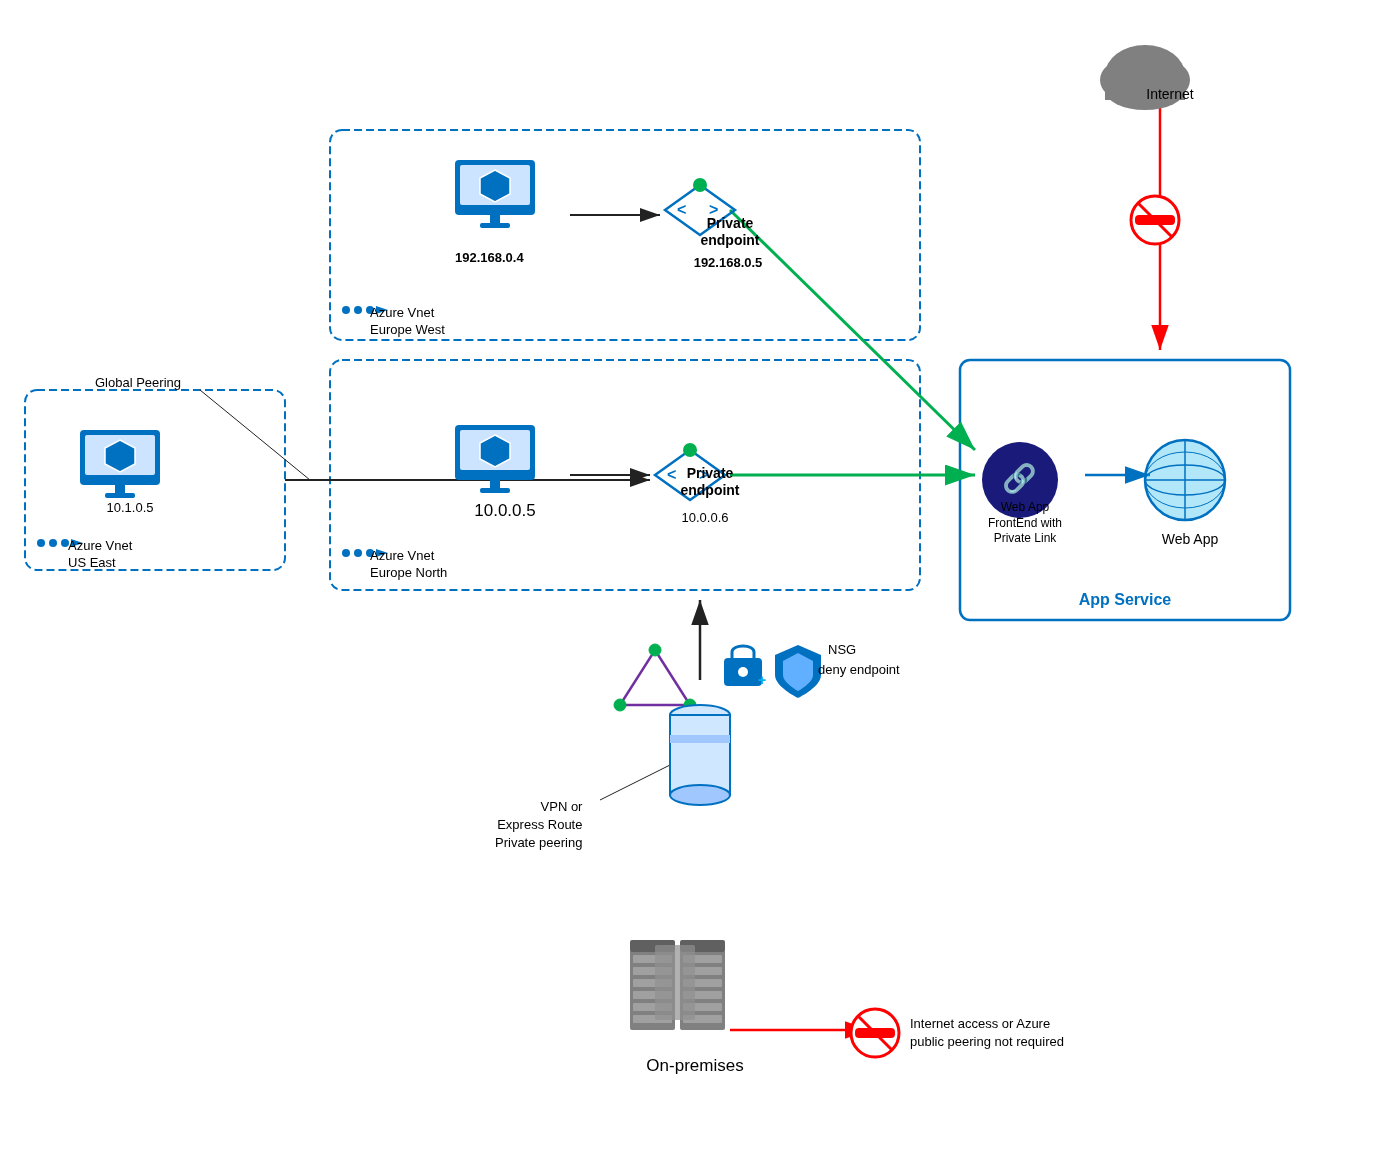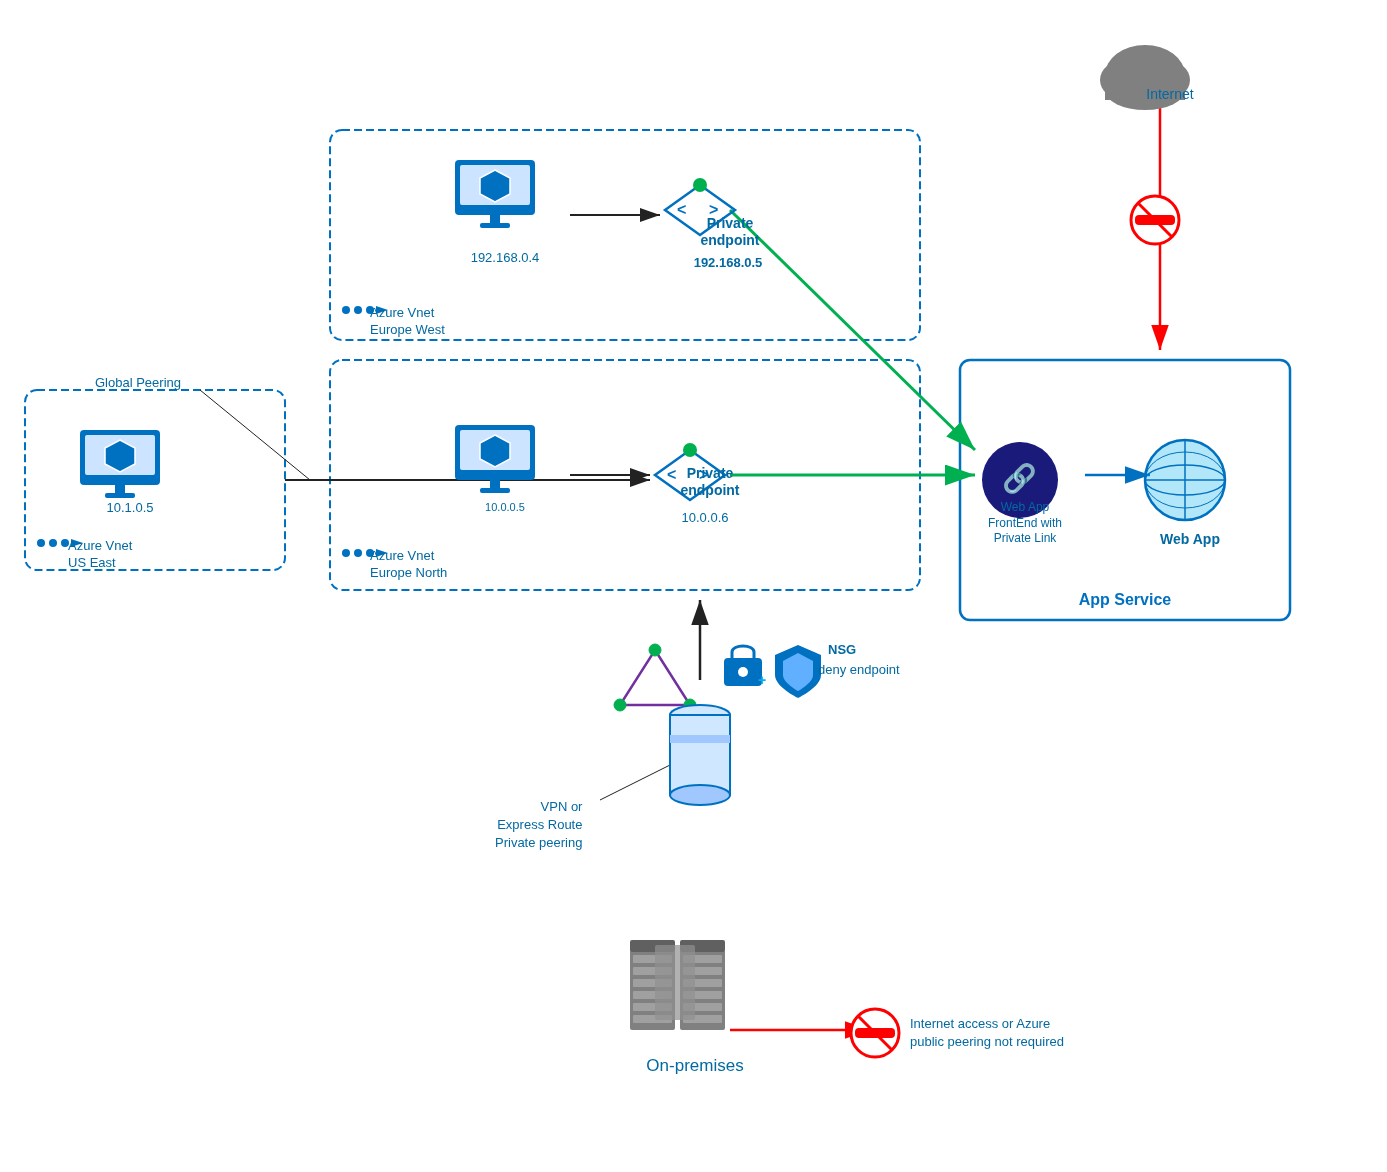--- a/index.html
+++ b/index.html
@@ -20,24 +20,24 @@
       position: absolute;
       top: 0; left: 0;
       width: 1387px;
       height: 1172px;
       pointer-events: none;
     }
     .label {
       position: absolute;
       text-align: center;
       font-size: 14px;
-      color: #0369a1;
+      color: #000000;
       line-height: 1.3;
     }
-    .label.bold { font-weight: bold; }
+    .label.bold { font-weight: normal; }
     .label.blue { color: #0070c0; font-weight: bold; font-size: 16px; }
   </style>
 </head>
 <body>
 
 <div class="diagram-container">
 
   <svg class="diagram-svg">
     <defs>
       <marker id="arrowBlack" markerWidth="10" markerHeight="7" refX="10" refY="3.5" orient="auto">
@@ -254,29 +254,29 @@
   <div class="label" style="top: 500px; left: 965px; width: 120px; font-size: 12px; text-align: center; line-height:1.3;">
     Web App<br>FrontEnd with<br>Private Link
   </div>
 
   <div class="label bold" style="top: 215px; left: 680px; width: 100px; font-size:14px; text-align:center; line-height:1.2;">
     <strong>Private<br>endpoint</strong>
   </div>
 
   <div class="label" style="top: 255px; left: 668px; width: 120px; font-size:13px; text-align:center;font-weight:bold;">192.168.0.5</div>
 
-  <div class="label" style="top: 250px; left: 455px; width: 100px; font-size:13px; text-align:center;">192.168.0.4</div>
+  <div class="label" style="top: 250px; left: 455px; width: 100px; font-size:13px; text-align:left;font-weight:bold;">192.168.0.4</div>
 
   <div class="label bold" style="top: 465px; left: 660px; width: 100px; font-size:14px; text-align:center; line-height:1.2;">
     <strong>Private<br>endpoint</strong>
   </div>
 
   <div class="label" style="top: 510px; left: 655px; width: 100px; font-size:13px; text-align:center;">10.0.0.6</div>
 
-  <div class="label" style="top: 500px; left: 455px; width: 100px; font-size:11px; text-align:center;">10.0.0.5</div>
+  <div class="label" style="top: 500px; left: 455px; width: 100px; font-size:17px; text-align:center;">10.0.0.5</div>
 
   <div class="label" style="top: 500px; left: 80px; width: 100px; font-size:13px; text-align:center;">10.1.0.5</div>
 
   <div class="label" style="top: 305px; left: 370px; font-size:13px; text-align:left; line-height:1.3;">
     Azure Vnet<br>Europe West
   </div>
 
   <div class="label" style="top: 548px; left: 370px; font-size:13px; text-align:left; line-height:1.3;">
     Azure Vnet<br>Europe North
   </div>

